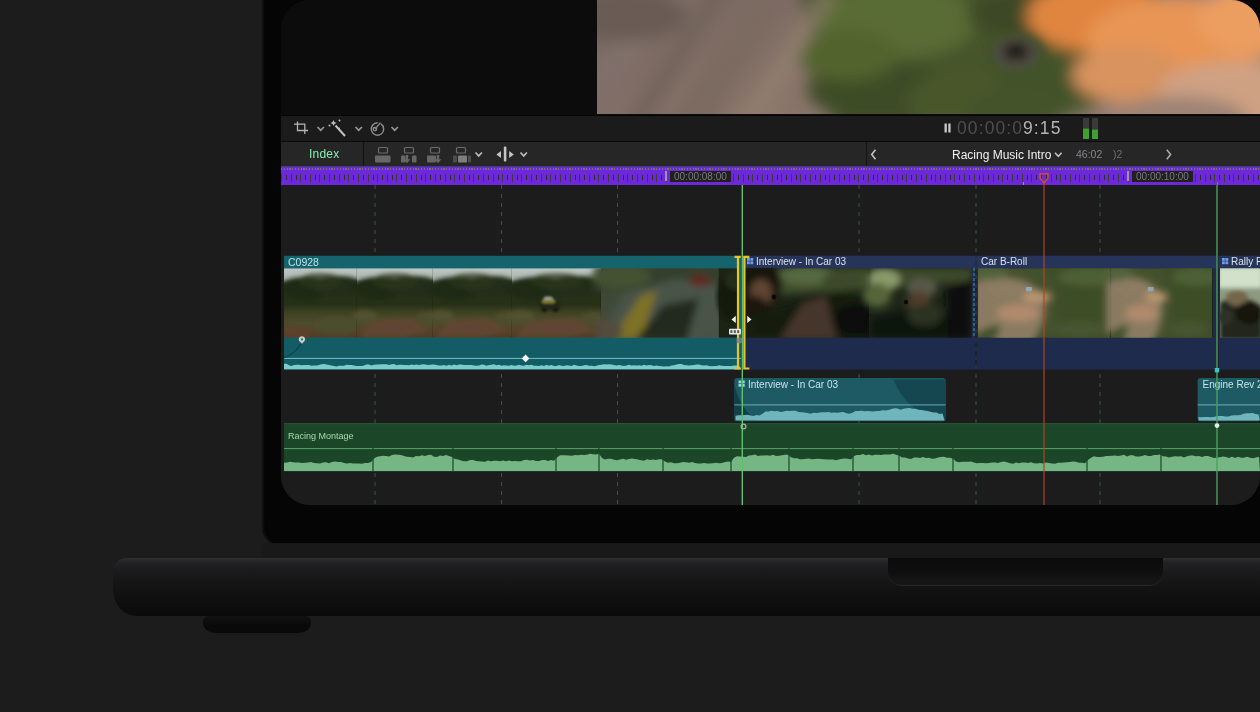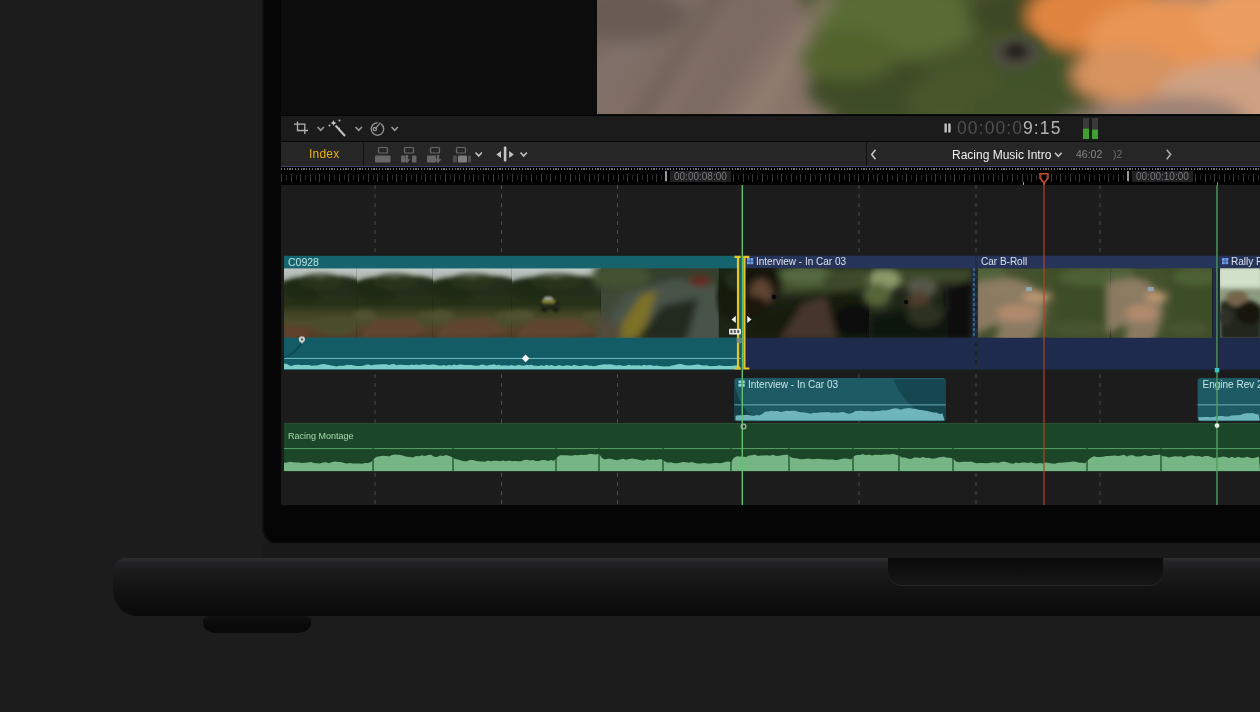--- a/index.html
+++ b/index.html
@@ -1,28 +1,28 @@
 <!DOCTYPE html>
 <html><head>
 <meta charset="utf-8">
 <style>
   html,body{margin:0;padding:0;background:#1c1c1d;width:1260px;height:712px;overflow:hidden;
     font-family:"Liberation Sans",sans-serif;}
   .abs{position:absolute;}
   #stage{position:relative;width:1260px;height:712px;background:#1c1c1d;overflow:hidden;}
   #lid{left:262px;top:-20px;width:1000px;height:565px;background:#050506;
     border-bottom-left-radius:18px;box-shadow:inset 3px 0 2px -1px #111112;}
-  #screen{left:281px;top:0;width:979px;height:505px;background:#141414;overflow:hidden;}
+  #screen{left:281px;top:0;width:979px;height:505px;background:#141414;overflow:hidden;border-radius:29px;}
   #viewer{left:0;top:0;width:979px;height:115px;background:#0c0c0c;}
   #video{left:316px;top:0;width:663px;height:114px;}
   #vtb{left:0;top:115px;width:979px;height:25px;background:#1b1b1b;border-top:1px solid #050505;}
   #ttb{left:0;top:141px;width:979px;height:25px;background:#262626;border-top:1px solid #0a0a0a;}
   #ttb .sep{position:absolute;top:0;width:1px;height:25px;background:#121212;}
-  .idx{position:absolute;left:28px;top:5px;color:#eab308;font-size:12px;letter-spacing:.2px;}
-  #ruler{left:0;top:166px;width:979px;height:19px;background:#000000;border-top:1px solid #3d3d6e;text-align:right;}
+  .idx{position:absolute;left:28px;top:5px;color:#86efac;font-size:12px;letter-spacing:.2px;}
+  #ruler{left:0;top:166px;width:979px;height:19px;background:#6d28d9;border-top:1px solid #3d3d6e;text-align:right;}
   #dots{left:0;top:1px;width:979px;height:2px;background:repeating-linear-gradient(90deg,#73737a 0,#73737a 1.2px,transparent 1.2px,transparent 2.8px);}
   #ticks{left:0;top:7px;width:979px;height:8px;background:repeating-linear-gradient(90deg,#3a3a3d 0,#3a3a3d 1px,transparent 1px,transparent 9.62px);}
   #ticks2{left:4.8px;top:8px;width:974px;height:5px;background:repeating-linear-gradient(90deg,#2c2c2f 0,#2c2c2f 1px,transparent 1px,transparent 9.62px);}
   .rlabel{position:absolute;top:4px;font-size:10px;color:#7b7b80;background:#202021;padding:0 4px;line-height:11px;}
   .rtick{position:absolute;top:4px;width:2px;height:10px;background:#98989c;}
   #tbody{left:0;top:185px;width:1115px;height:320px;background:#1b1c1b;}
   #base{left:113px;top:558px;width:1147px;height:58px;background:linear-gradient(180deg,#303032 0,#232325 4px,#1a1a1b 14px,#131314 30px,#0e0e0f 46px,#0a0a0b 58px);border-radius:14px 0 0 24px / 14px 0 0 26px;}
   #scoop{left:775px;top:0px;width:275px;height:27px;background:linear-gradient(180deg,#0b0b0c 0,#101011 16px,#161617 23px);border-radius:0 0 14px 14px;box-shadow:0 1px 0 #27272a;}
   #foot{left:203px;top:616px;width:108px;height:17px;background:linear-gradient(180deg,#121213,#09090a 55%);border-radius:6px 6px 12px 12px/5px 5px 10px 10px;}
 </style>

